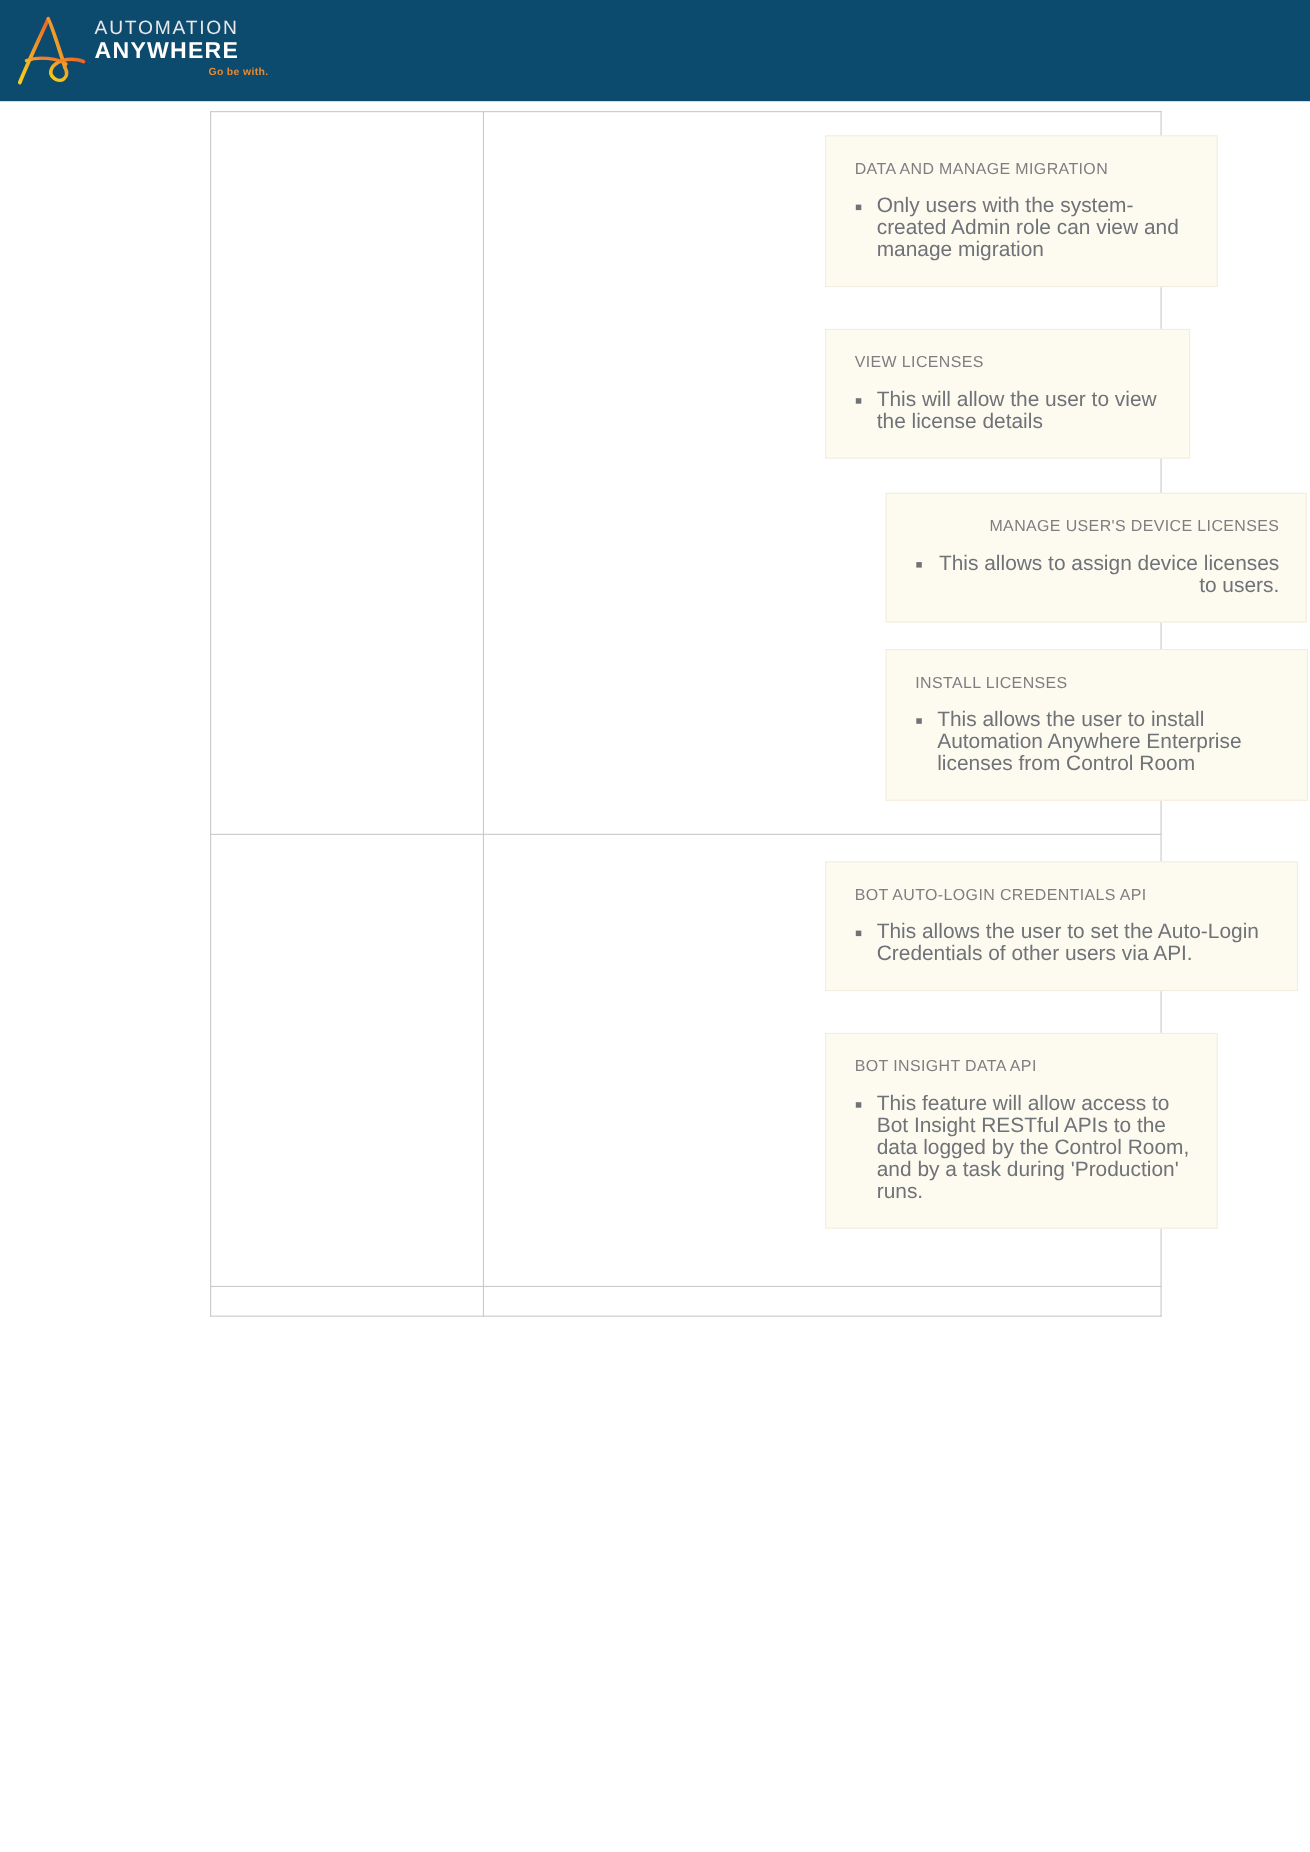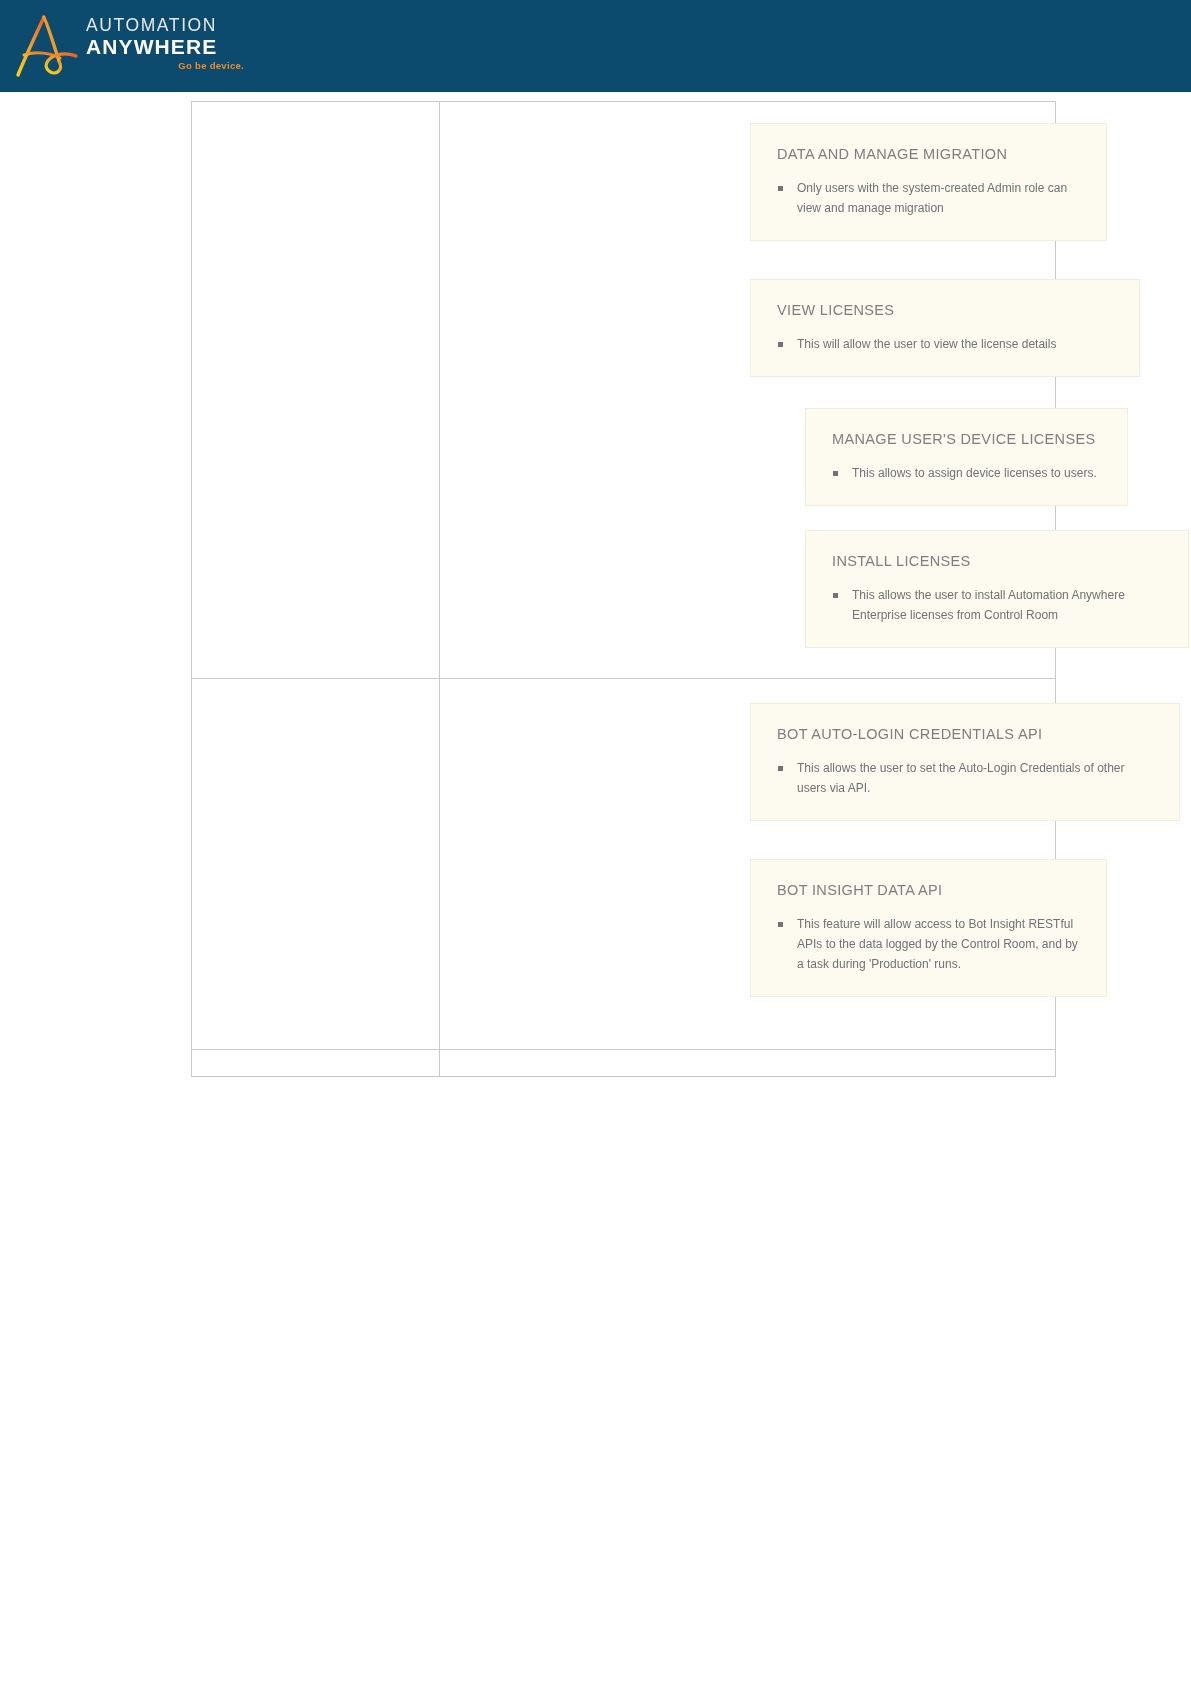--- a/index.html
+++ b/index.html
@@ -116,21 +116,21 @@
   }
   .card-list {
     margin: 0;
     padding: 0;
     list-style: none;
   }
   .card-list li {
     position: relative;
     padding-left: 20px;
     font-family: "Liberation Sans", sans-serif;
-    font-size: 12px;
+    font-size: 19px;
     line-height: 20px;
     color: #6f7276;
     margin: 0;
   }
   .card-list li .bullet-sq {
     position: absolute;
     left: 1px;
     top: 8px;
     width: 5px;
     height: 5px;
@@ -161,21 +161,21 @@
         </defs>
         <path d="M30 5 C30 5 10 48 4 63" fill="none" stroke="url(#aaGrad)" stroke-width="3.4" stroke-linecap="round"></path>
         <path d="M30 5 C31 5 40 33 45 49" fill="none" stroke="url(#aaGrad)" stroke-width="3.4" stroke-linecap="round"></path>
         <path d="M45 49 C50 59 41 64 35 59 C29 54 33 46 43 43 C53 40 62 44 62 44" fill="none" stroke="url(#aaGrad)" stroke-width="3.2" stroke-linecap="round"></path>
         <path d="M20 42 C32 38 48 40 56 45" fill="none" stroke="url(#aaGrad)" stroke-width="3.0" stroke-linecap="round" transform="translate(-10,1)"></path>
       </svg>
     </div>
     <div class="logo-text">
       <div class="logo-line1">AUTOMATION</div>
       <div class="logo-line2">ANYWHERE</div>
-      <div class="logo-tag">Go be device.</div>
+      <div class="logo-tag">Go be with.</div>
     </div>
   </div>
 </div>
 
 <div class="page-body">
   <table class="doc-table">
     <tbody>
 
       <tr>
         <td class="col-left">
@@ -187,30 +187,30 @@
 
             <div class="card" style="width:357px;margin-left:310px;">
               <div class="card-title">DATA AND MANAGE MIGRATION</div>
               <ul class="card-list">
                 <li><span class="bullet-sq"></span><span>Only users with the system-created Admin role can view and manage migration</span></li>
               </ul>
             </div>
 
             <div class="card-gap-2"></div>
 
-            <div class="card" style="width:390px;margin-left:310px;">
+            <div class="card" style="width:332px;margin-left:310px;">
               <div class="card-title">VIEW LICENSES</div>
               <ul class="card-list">
                 <li><span class="bullet-sq"></span><span>This will allow the user to view the license details</span></li>
               </ul>
             </div>
 
             <div class="card-gap-3"></div>
 
-            <div class="card" style="width:323px;margin-left:365px;">
+            <div class="card" style="width:383px;margin-left:365px;text-align:right;">
               <div class="card-title">MANAGE USER'S DEVICE LICENSES</div>
               <ul class="card-list">
                 <li><span class="bullet-sq"></span><span>This allows to assign device licenses to users.</span></li>
               </ul>
             </div>
 
             <div class="card-gap-1"></div>
 
             <div class="card" style="width:384px;margin-left:365px;">
               <div class="card-title">INSTALL LICENSES</div>

